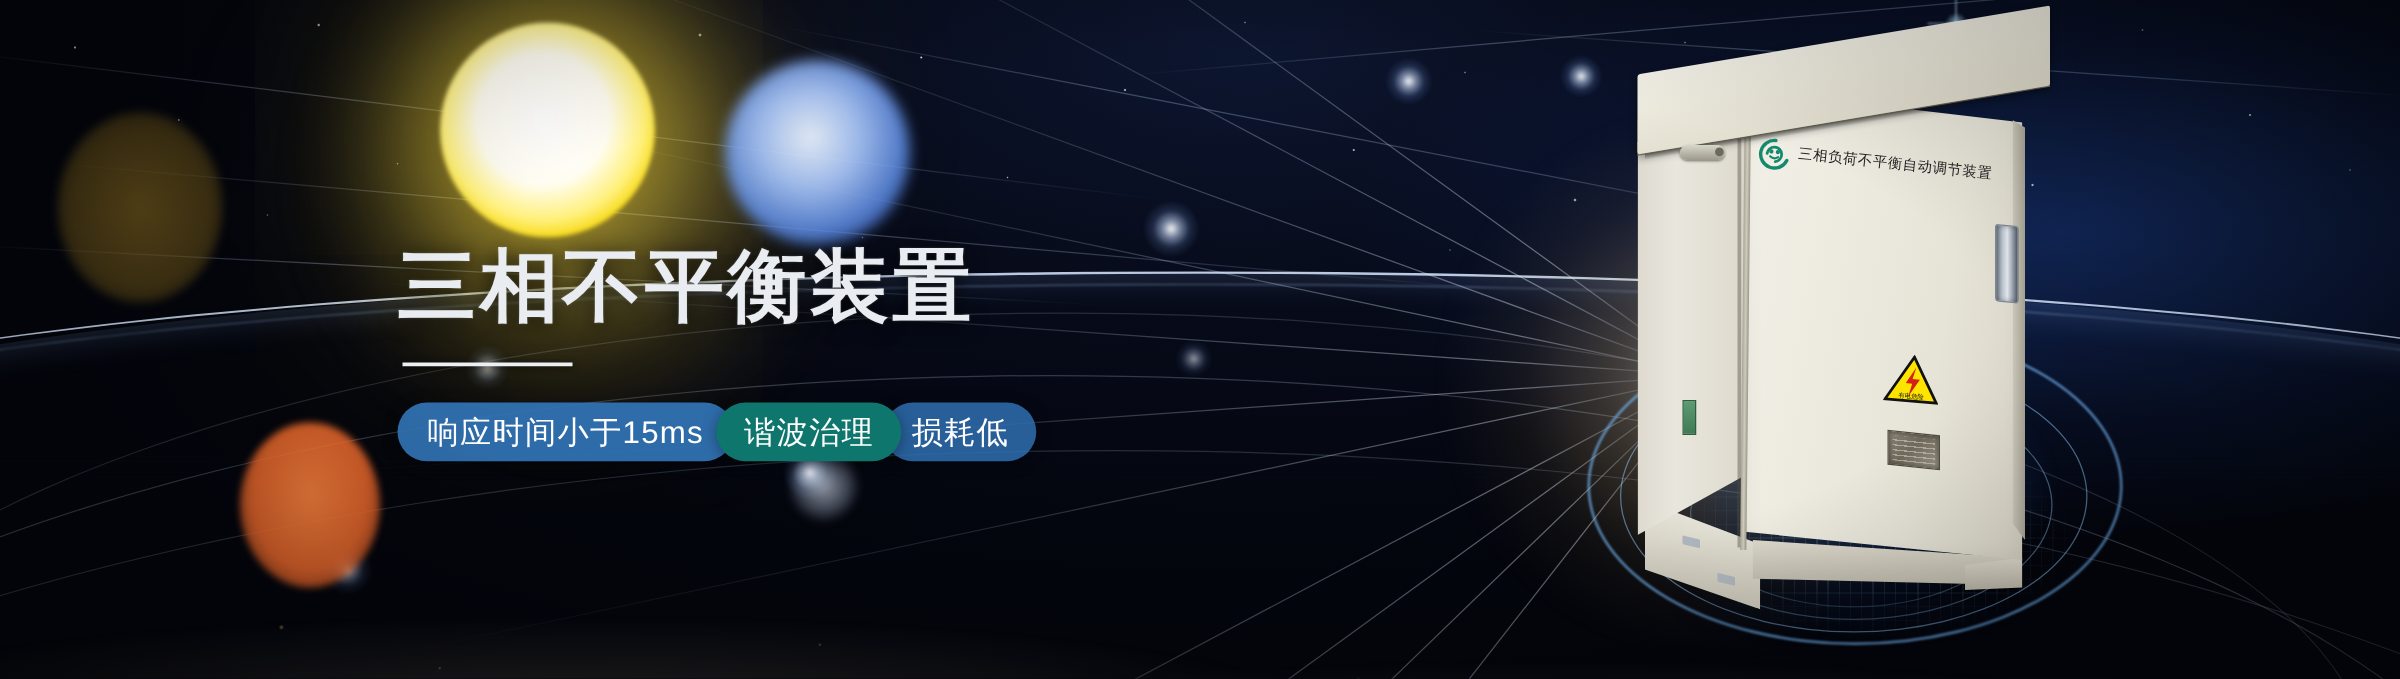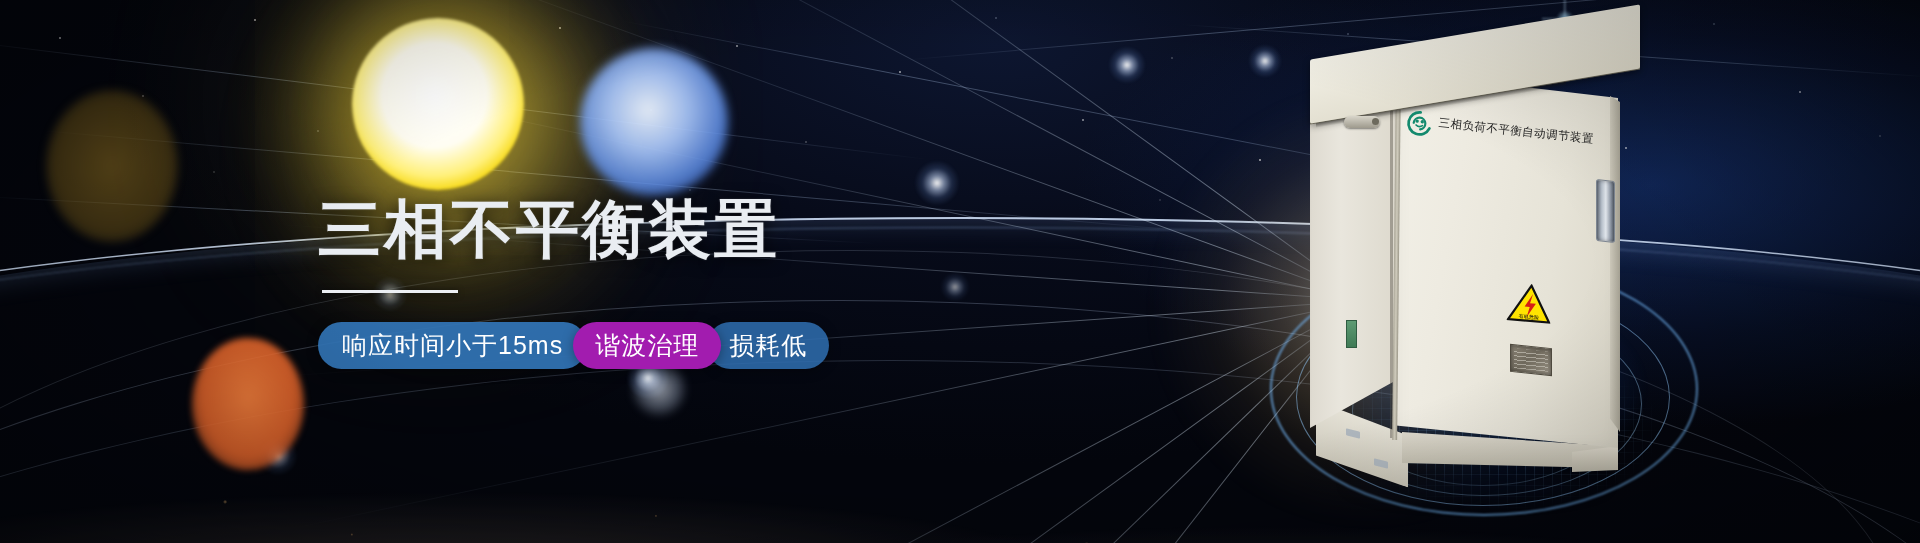--- a/index.html
+++ b/index.html
@@ -205,21 +205,21 @@
     box-shadow:0 1px 6px rgba(0,0,0,.6);
   }
   #badges{display:flex;align-items:center;margin-top:29px;margin-left:0;}
   .badge{
     display:flex;align-items:center;justify-content:center;
     height:47px;border-radius:24px;color:#ffffff;
     font-size:25px;letter-spacing:1px;white-space:nowrap;
     box-shadow:0 2px 12px rgba(0,0,0,.35);
   }
   .badge.b1{background:rgba(50,116,182,.93);padding:0 24px;margin-right:-14px;}
-  .badge.b2{background:#a21caf;padding:0 22px;position:relative;z-index:2;}
+  .badge.b2{background:#0f766e;padding:0 22px;position:relative;z-index:2;}
   .badge.b3{background:rgba(46,110,176,.86);padding:0 22px;margin-left:-14px;}
 
   
   #cabinet{position:absolute;left:1310px;top:28px;width:360px;height:470px;}
   
   #roof{
     position:absolute;left:0;top:4px;width:330px;height:64px;
     background:linear-gradient(175deg,#f3f1e7 0%,#e9e6d9 45%,#ddd9c9 100%);
     transform:skewY(-9.5deg);
     border-radius:2px;

